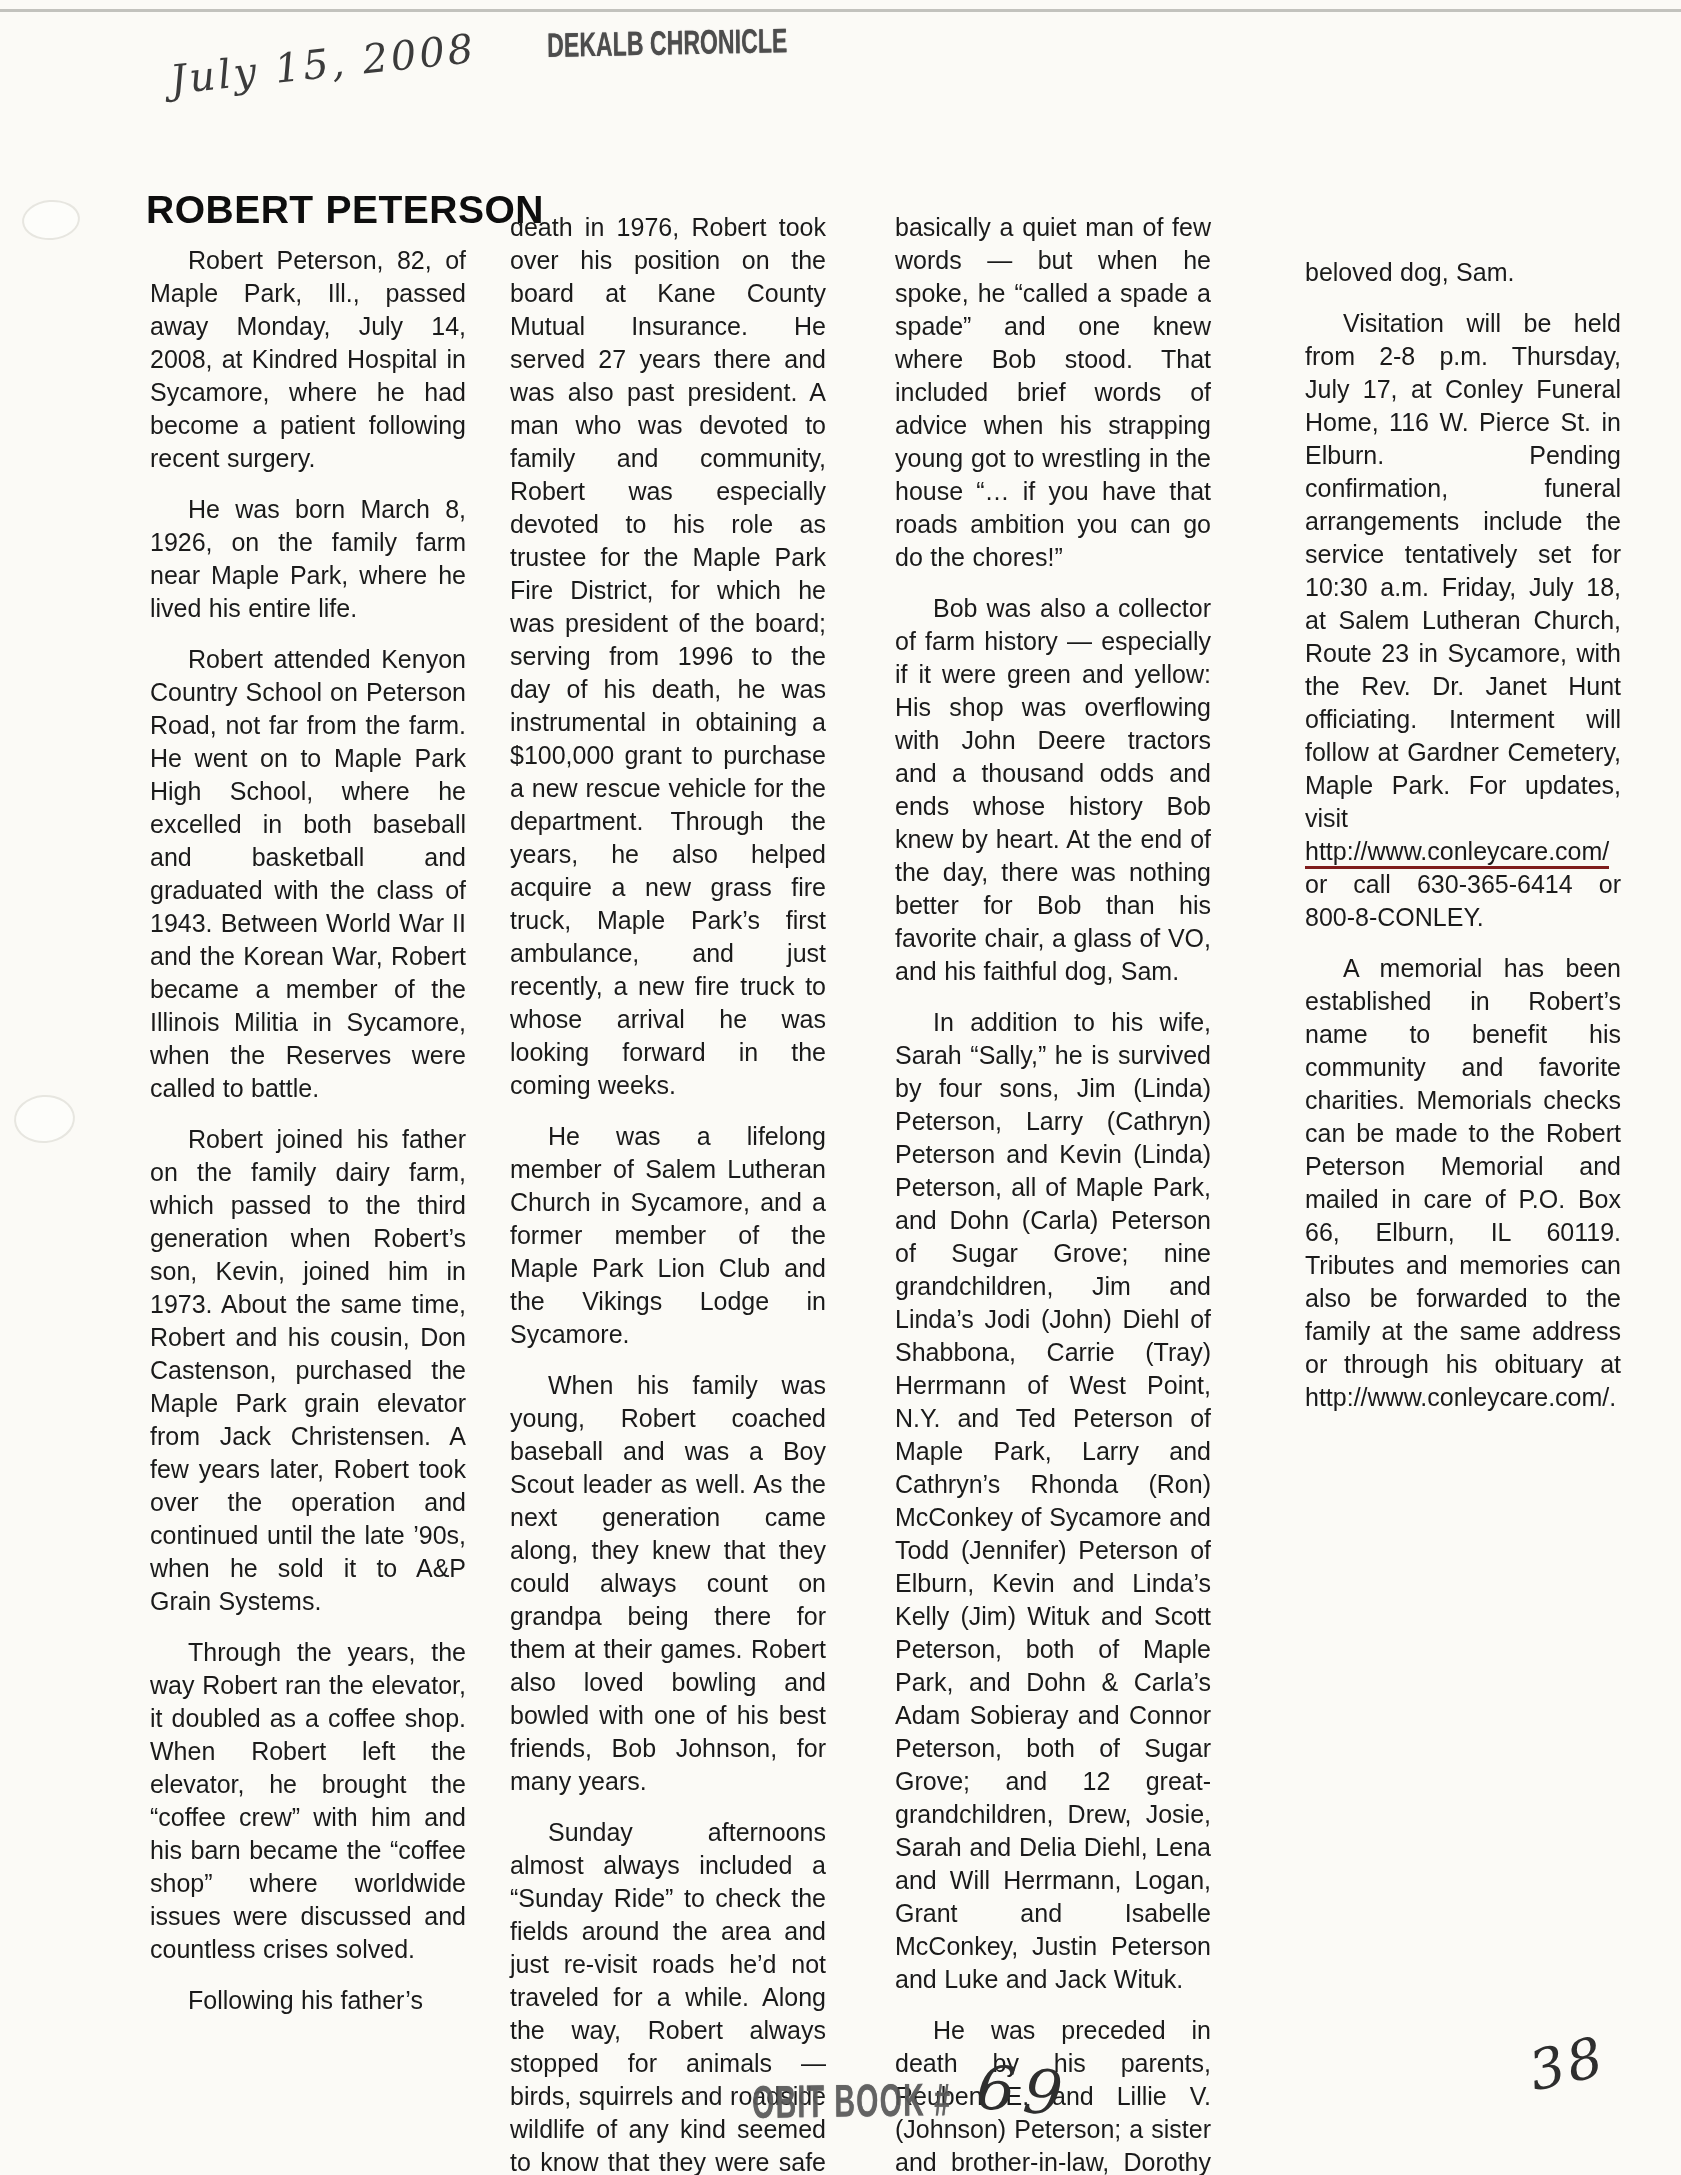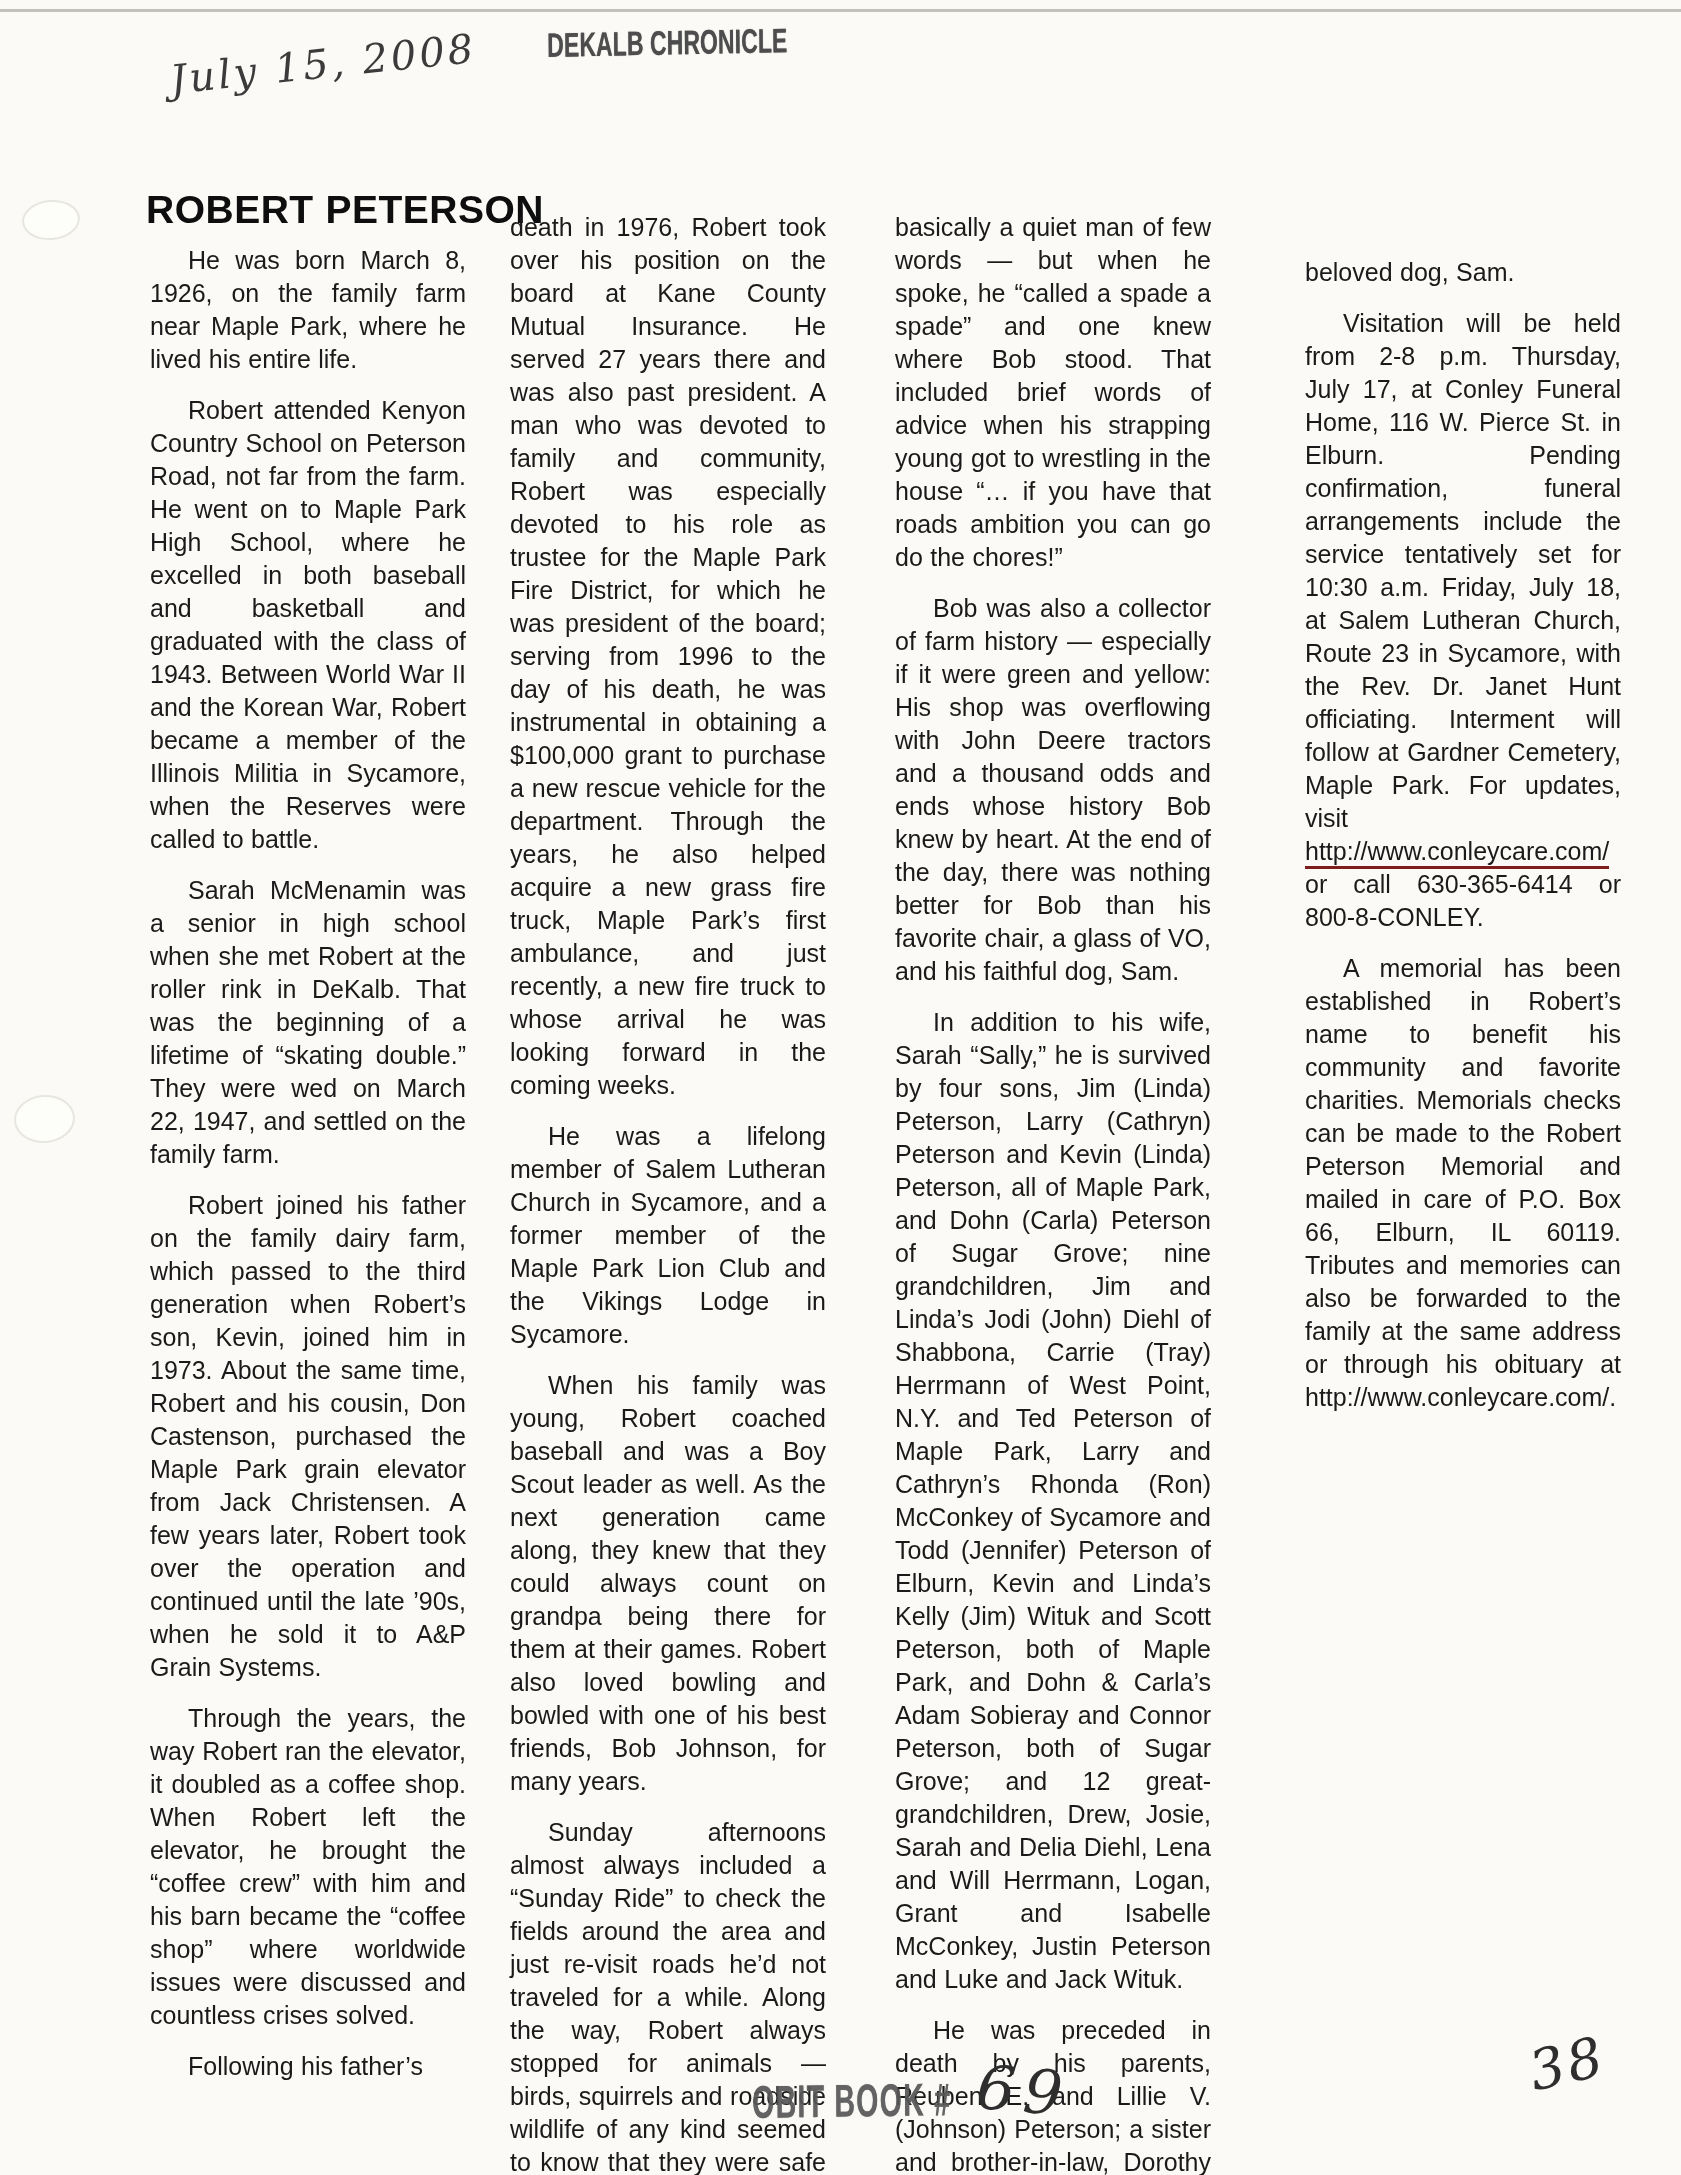--- a/index.html
+++ b/index.html
@@ -139,23 +139,23 @@
 
 <div class="masthead-stamp">DEKALB CHRONICLE</div>
 
 <div class="hand-date">July 15, 2008</div>
 
 <div class="punch p1"></div>
 <div class="punch p2"></div>
 
 <div class="col c1">
   <h1 class="headline">ROBERT PETERSON</h1>
+<p class="para indent">Robert Peterson, 82, of Maple Park, Ill., passed away Monday, July 14, 2008, at Kindred Hospital in Sycamore, where he had become a patient following recent surgery.</p>
     <p class="para indent">He was born March 8, 1926, on the family farm near Maple Park, where he lived his entire life.</p>
     <p class="para indent">Robert attended Kenyon Country School on Peterson Road, not far from the farm. He went on to Maple Park High School, where he excelled in both baseball and basketball and graduated with the class of 1943. Between World War II and the Korean War, Robert became a member of the Illinois Militia in Sycamore, when the Reserves were called to battle.</p>
-    <p class="para indent">Sarah McMenamin was a senior in high school when she met Robert at the roller rink in DeKalb. That was the beginning of a lifetime of “skating double.” They were wed on March 22, 1947, and settled on the family farm.</p>
     <p class="para indent">Robert joined his father on the family dairy farm, which passed to the third generation when Robert’s son, Kevin, joined him in 1973. About the same time, Robert and his cousin, Don Castenson, purchased the Maple Park grain elevator from Jack Christensen. A few years later, Robert took over the operation and continued until the late ’90s, when he sold it to A&amp;P Grain Systems.</p>
     <p class="para indent">Through the years, the way Robert ran the elevator, it doubled as a coffee shop. When Robert left the elevator, he brought the “coffee crew” with him and his barn became the “coffee shop” where worldwide issues were discussed and countless crises solved.</p>
     <p class="para indent">Following his father’s</p>
   </div>
 <div class="col c2">
     <p class="para">death in 1976, Robert took over his position on the board at Kane County Mutual Insurance. He served 27 years there and was also past president. A man who was devoted to family and community, Robert was especially devoted to his role as trustee for the Maple Park Fire District, for which he was president of the board; serving from 1996 to the day of his death, he was instrumental in obtaining a $100,000 grant to purchase a new rescue vehicle for the department. Through the years, he also helped acquire a new grass fire truck, Maple Park’s first ambulance, and just recently, a new fire truck to whose arrival he was looking forward in the coming weeks.</p>
     <p class="para indent">He was a lifelong member of Salem Lutheran Church in Sycamore, and a former member of the Maple Park Lion Club and the Vikings Lodge in Sycamore.</p>
     <p class="para indent">When his family was young, Robert coached baseball and was a Boy Scout leader as well. As the next generation came along, they knew that they could always count on grandpa being there for them at their games. Robert also loved bowling and bowled with one of his best friends, Bob Johnson, for many years.</p>
     <p class="para indent">Sunday afternoons almost always included a “Sunday Ride” to check the fields around the area and just re-visit roads he’d not traveled for a while. Along the way, Robert always stopped for animals — birds, squirrels and roadside wildlife of any kind seemed to know that they were safe if they ran out in front of Bob. He was fond of reminding his children that people should drive slower and take time to “smell the roses.” Bob was</p>
   </div>

